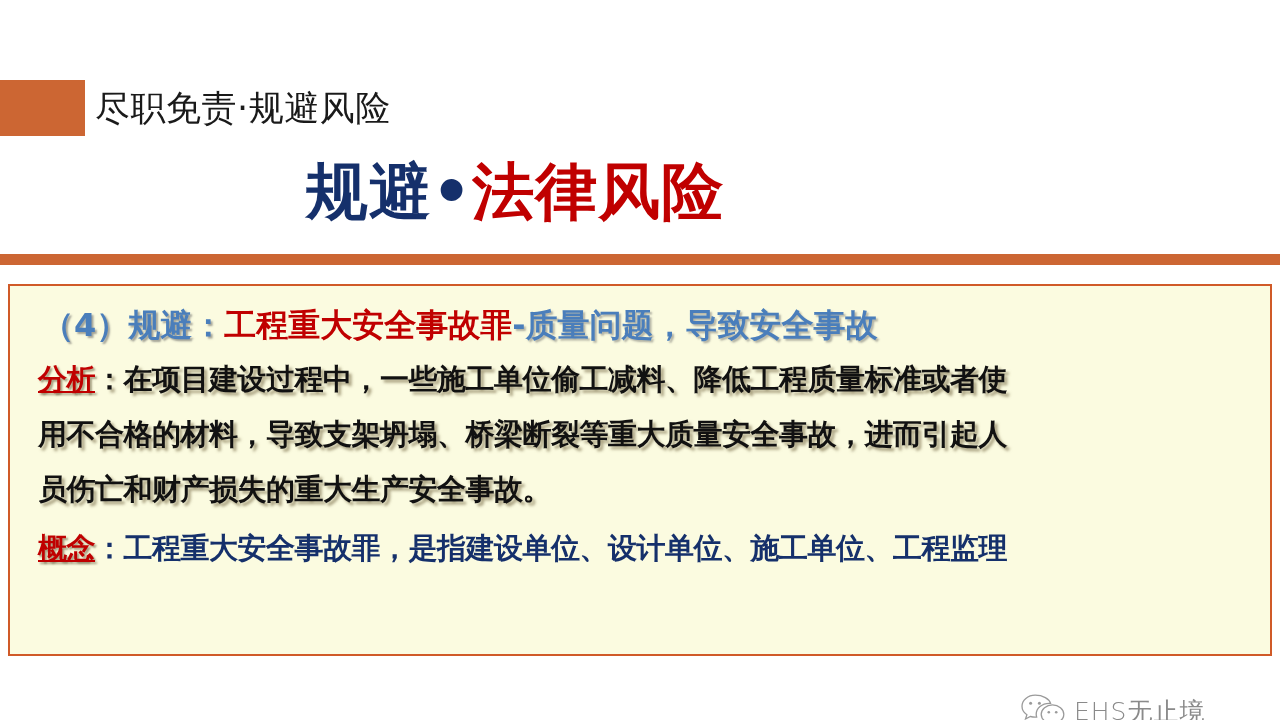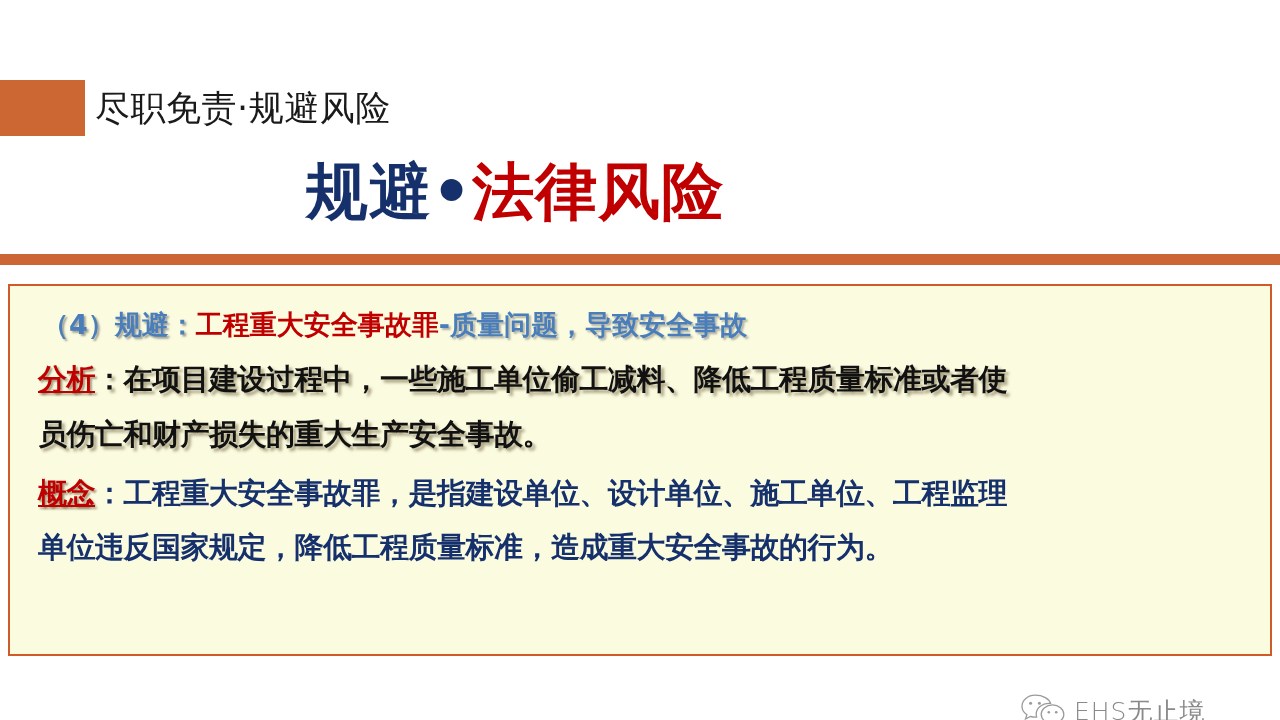--- a/index.html
+++ b/index.html
@@ -82,21 +82,21 @@
     padding: 10px 14px 0 14px;
   }
 
   .line {
     white-space: nowrap;
     line-height: 1.0;
   }
 
   
   #panel-headline {
-    font-size: 27px;
+    font-size: 32px;
     font-weight: bold;
     margin: 9px 0 0 18px;
     line-height: 40px;
     letter-spacing: 0px;
   }
   #panel-headline .h-blue {
     color: #4A7EBB;
     text-shadow: 2px 2px 2px rgba(90,90,90,0.55);
   }
   #panel-headline .h-red {
@@ -190,30 +190,30 @@
 
     <div id="panel-headline" class="line">
       <span class="h-blue">（4）规避：</span><span class="h-red">工程重大安全事故罪</span><span class="h-blue2">-质量问题，导致安全事故</span>
     </div>
 
     <div id="analysis-block">
       <div class="a-line">
         <span class="lbl-red">分析</span><span class="txt-black">：</span><span class="txt-black">在项目建设过程中，一些施工单位偷工减料、降低工程质量标准或者使</span>
       </div>
       <div class="a-line">
+        <span class="txt-black">用不合格的材料，导致支架坍塌、桥梁断裂等重大质量安全事故，进而引起人</span>
+      </div>
+      <div class="a-line">
         <span class="txt-black">员伤亡和财产损失的重大生产安全事故。</span>
       </div>
     </div>
 
     <div id="concept-block">
       <div class="c-line">
         <span class="lbl-red">概念</span><span class="txt-navy">：</span><span class="txt-navy">工程重大安全事故罪，是指建设单位、设计单位、施工单位、工程监理</span>
-      </div>
-      <div class="c-line">
-        <span class="txt-navy">单位违反国家规定，降低工程质量标准，造成重大安全事故的行为。</span>
       </div>
     </div>
 
   </div>
 
   <div id="footer-brand">
     <span>
       <svg id="wechat-icon" width="46" height="36" viewBox="0 0 46 36" fill="none" xmlns="http://www.w3.org/2000/svg">
         <path d="M15.2 2.2C7.9 2.2 2 7.1 2 13.2c0 3.4 1.9 6.5 4.9 8.5l-1.4 4.3 4.9-2.5c1.5.4 3.1.7 4.8.7.5 0 1 0 1.5-.1-.3-.9-.5-1.9-.5-2.9 0-6 5.8-10.9 13-10.9.5 0 .9 0 1.4.1C29.3 5.9 22.9 2.2 15.2 2.2z" stroke="#9a9a9a" stroke-width="1.3" fill="#ffffff"></path>
         <circle cx="10.6" cy="10.2" r="1.5" fill="#9a9a9a"></circle>

